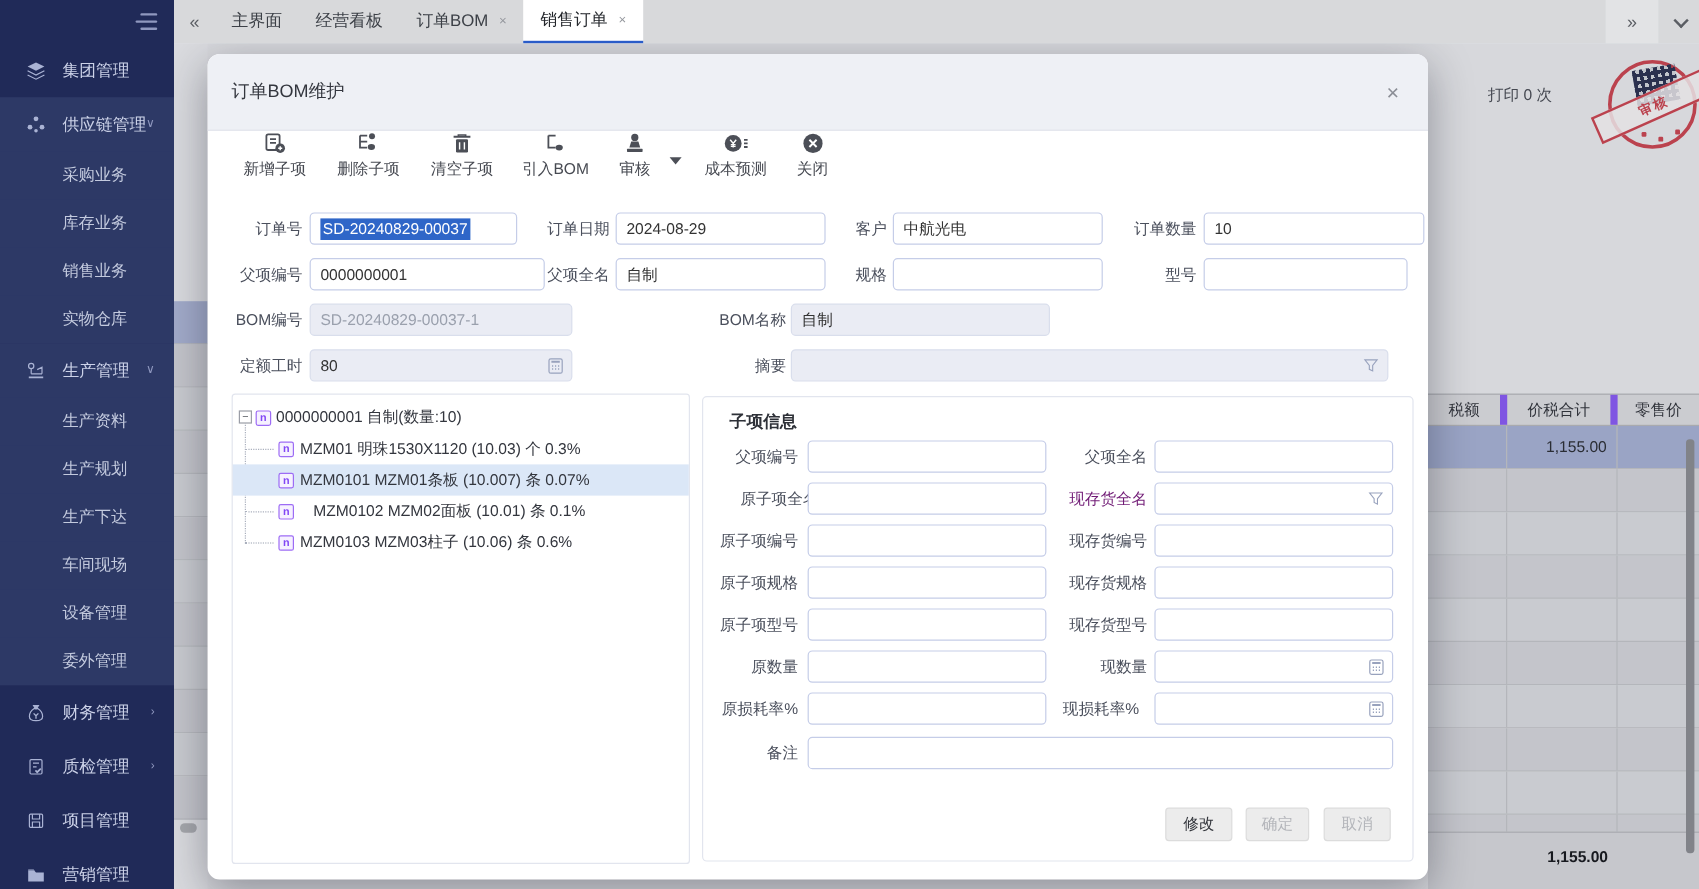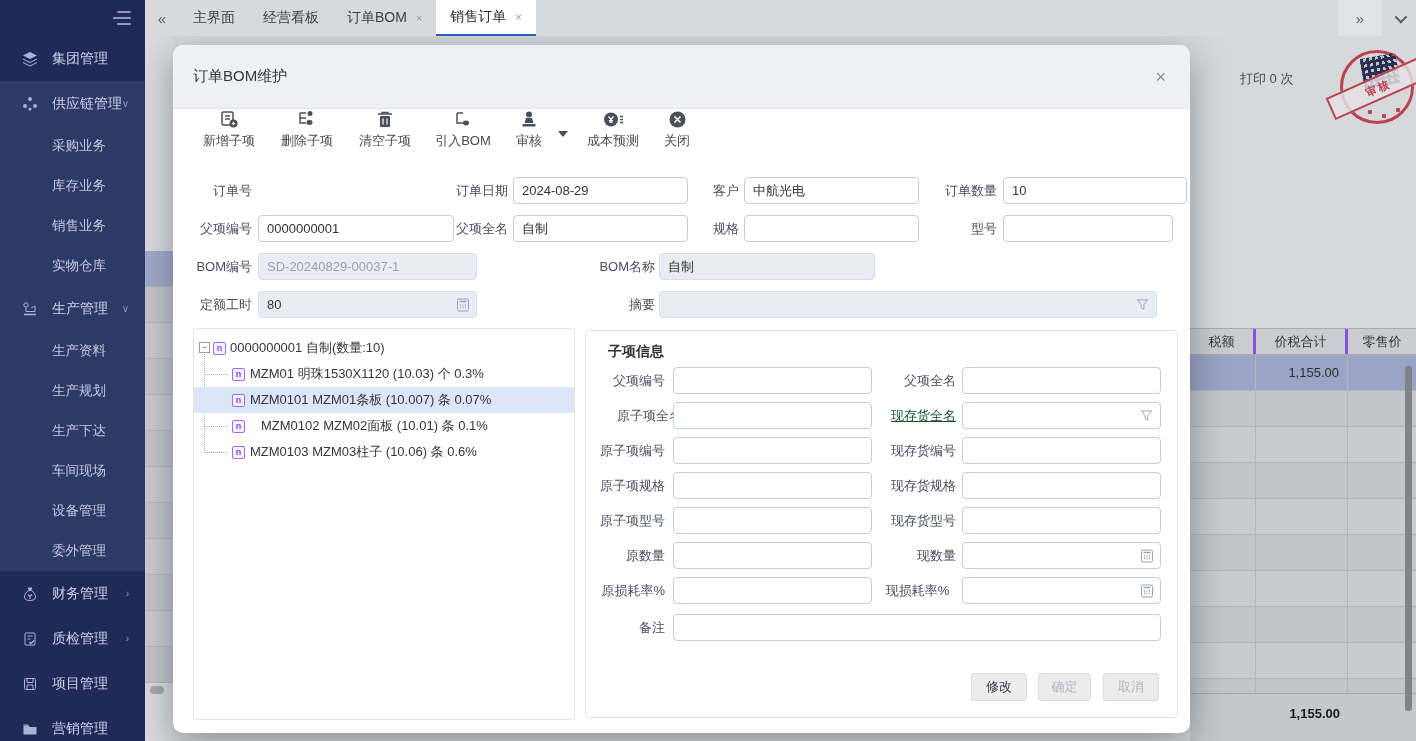--- a/index.html
+++ b/index.html
@@ -40,21 +40,21 @@
   .stamp-qr { position:absolute; left:22px; top:6px; width:36px; height:30px; transform:rotate(-10deg);
     background: repeating-linear-gradient(0deg,#2d3352 0 3px,rgba(45,51,82,.12) 3px 6px),
                 repeating-linear-gradient(90deg,#2d3352 0 3px,transparent 3px 6px); }
   .stamp-ribbon { position:absolute; left:-14px; top:26px; width:104px; height:24px; border:2px solid #cd4752;
     background:rgba(252,248,248,.85); transform:rotate(-24deg); display:flex; align-items:center; justify-content:center; }
   .stamp-ribbon span { color:#cd4752; font-size:11px; font-weight:bold; letter-spacing:2px; }
   .stamp-dot { position:absolute; width:4px; height:4px; background:#cd4752; border-radius:1px; }
 
   .bg-table { position:absolute; left:1045px; top:292px; width:226px; height:413px; }
   .bgt-head { display:flex; height:27px; background:#dfe0e3; border-top:1px solid #b9babd; border-bottom:1px solid #b9babd; font-size:13px; color:#33363c; align-items:center; }
-  .bgt-head div { border-right:3px solid #8b5cf6; height:100%; display:flex; align-items:center; justify-content:center; }
+  .bgt-head div { border-right:6px solid #8b5cf6; height:100%; display:flex; align-items:center; justify-content:center; }
   .bgt-c1{width:66px;} .bgt-c2{width:92px;} .bgt-c3{width:68px; border-right:none!important;}
   .bgt-row { display:flex; height:36px; border-bottom:1px solid #c6c8cb; font-size:13px; color:#2c2f35; }
   .bgt-row div { border-right:1px solid #c6c8cb; height:100%; display:flex; align-items:center; justify-content:flex-end; padding-right:8px; }
   .bgt-row div:last-child { border-right:none; }
   .bgt-row.sel { background:#a9b4d6; }
   .bgt-row.even { background:#d7d9dd; } .bgt-row.odd { background:#dddfe2; }
   .bg-summary { position:absolute; left:1045px; top:657px; width:226px; height:48px; background:#dadbde; border-top:1px solid #b9babd; display:flex; }
   .bg-summary .cell { width:158px; text-align:right; font-size:13px; font-weight:bold; color:#17191d; padding:12px 8px 0 0; }
   .bg-scroll { position:absolute; left:1260px; top:330px; width:7px; height:345px; background:#8d8f94; border-radius:3px; }
 
@@ -96,21 +96,21 @@
     line-height:9px; text-align:center; color:#55585f; cursor:pointer; }
   .nico { width:13px; height:13px; border:1px solid #9d6cf5; border-radius:2px; background:#f6f1ff; color:#8247f5;
     font-size:9px; line-height:11px; text-align:center; font-weight:bold; flex:0 0 13px; }
   .tvline { position:absolute; left:10px; top:18px; width:0; height:106px; border-left:1px dotted #aab0bd; }
   .thline { position:absolute; left:10px; width:24px; height:0; border-top:1px dotted #aab0bd; }
 
   
   .spanel { position:absolute; left:412px; top:285px; width:593px; height:388px; border:1px solid #e2e5ee; border-radius:4px; background:#fff; }
   .sp-title { position:absolute; left:22px; top:12px; font-size:14px; font-weight:bold; color:#2e3138; }
   .sp-row { position:absolute; left:0; width:100%; height:27px; }
-  .lnk { color:#14532d; text-decoration:underline; cursor:pointer; }
+  .lnk { color:#701a75; cursor:pointer; }
   .btn { position:absolute; top:342px; height:28px; border:1px solid #dcdcdc; border-radius:3px; background:#ececec;
     font-size:13px; text-align:center; line-height:26px; cursor:pointer; color:#33363c; }
   .btn.dis { color:#b3b5ba; cursor:default; }
 
   .funnel { width:13px; height:13px; }
 </style>
 </head>
 <body>
 
 <div class="root">
@@ -415,20 +415,21 @@
         <svg width="19" height="19" viewBox="0 0 19 19">
             <circle cx="9.5" cy="9.5" r="8" fill="#4c4f57"></circle>
             <path d="M6.5 6.5l6 6M12.5 6.5l-6 6" stroke="#fff" stroke-width="1.6"></path>
           </svg>
       </div>
       <div class="tl">关闭</div>
     </div>
 
     <div class="frow" style="top:132px;">
       <div class="lbl" style="left:19px;width:60px;">订单号</div>
+      <div class="ipt" style="left:85px;width:173px;"><span class="selhl">SD-20240829-00037</span></div>
       <div class="lbl" style="left:275px;width:60px;">订单日期</div>
       <div class="ipt" style="left:340px;width:175px;">2024-08-29</div>
       <div class="lbl" style="left:506px;width:60px;">客户</div>
       <div class="ipt" style="left:571px;width:175px;">中航光电</div>
       <div class="lbl" style="left:764px;width:60px;">订单数量</div>
       <div class="ipt" style="left:830px;width:184px;">10</div>
     </div>
 
     <div class="frow" style="top:170px;">
       <div class="lbl" style="left:19px;width:60px;">父项编号</div>

